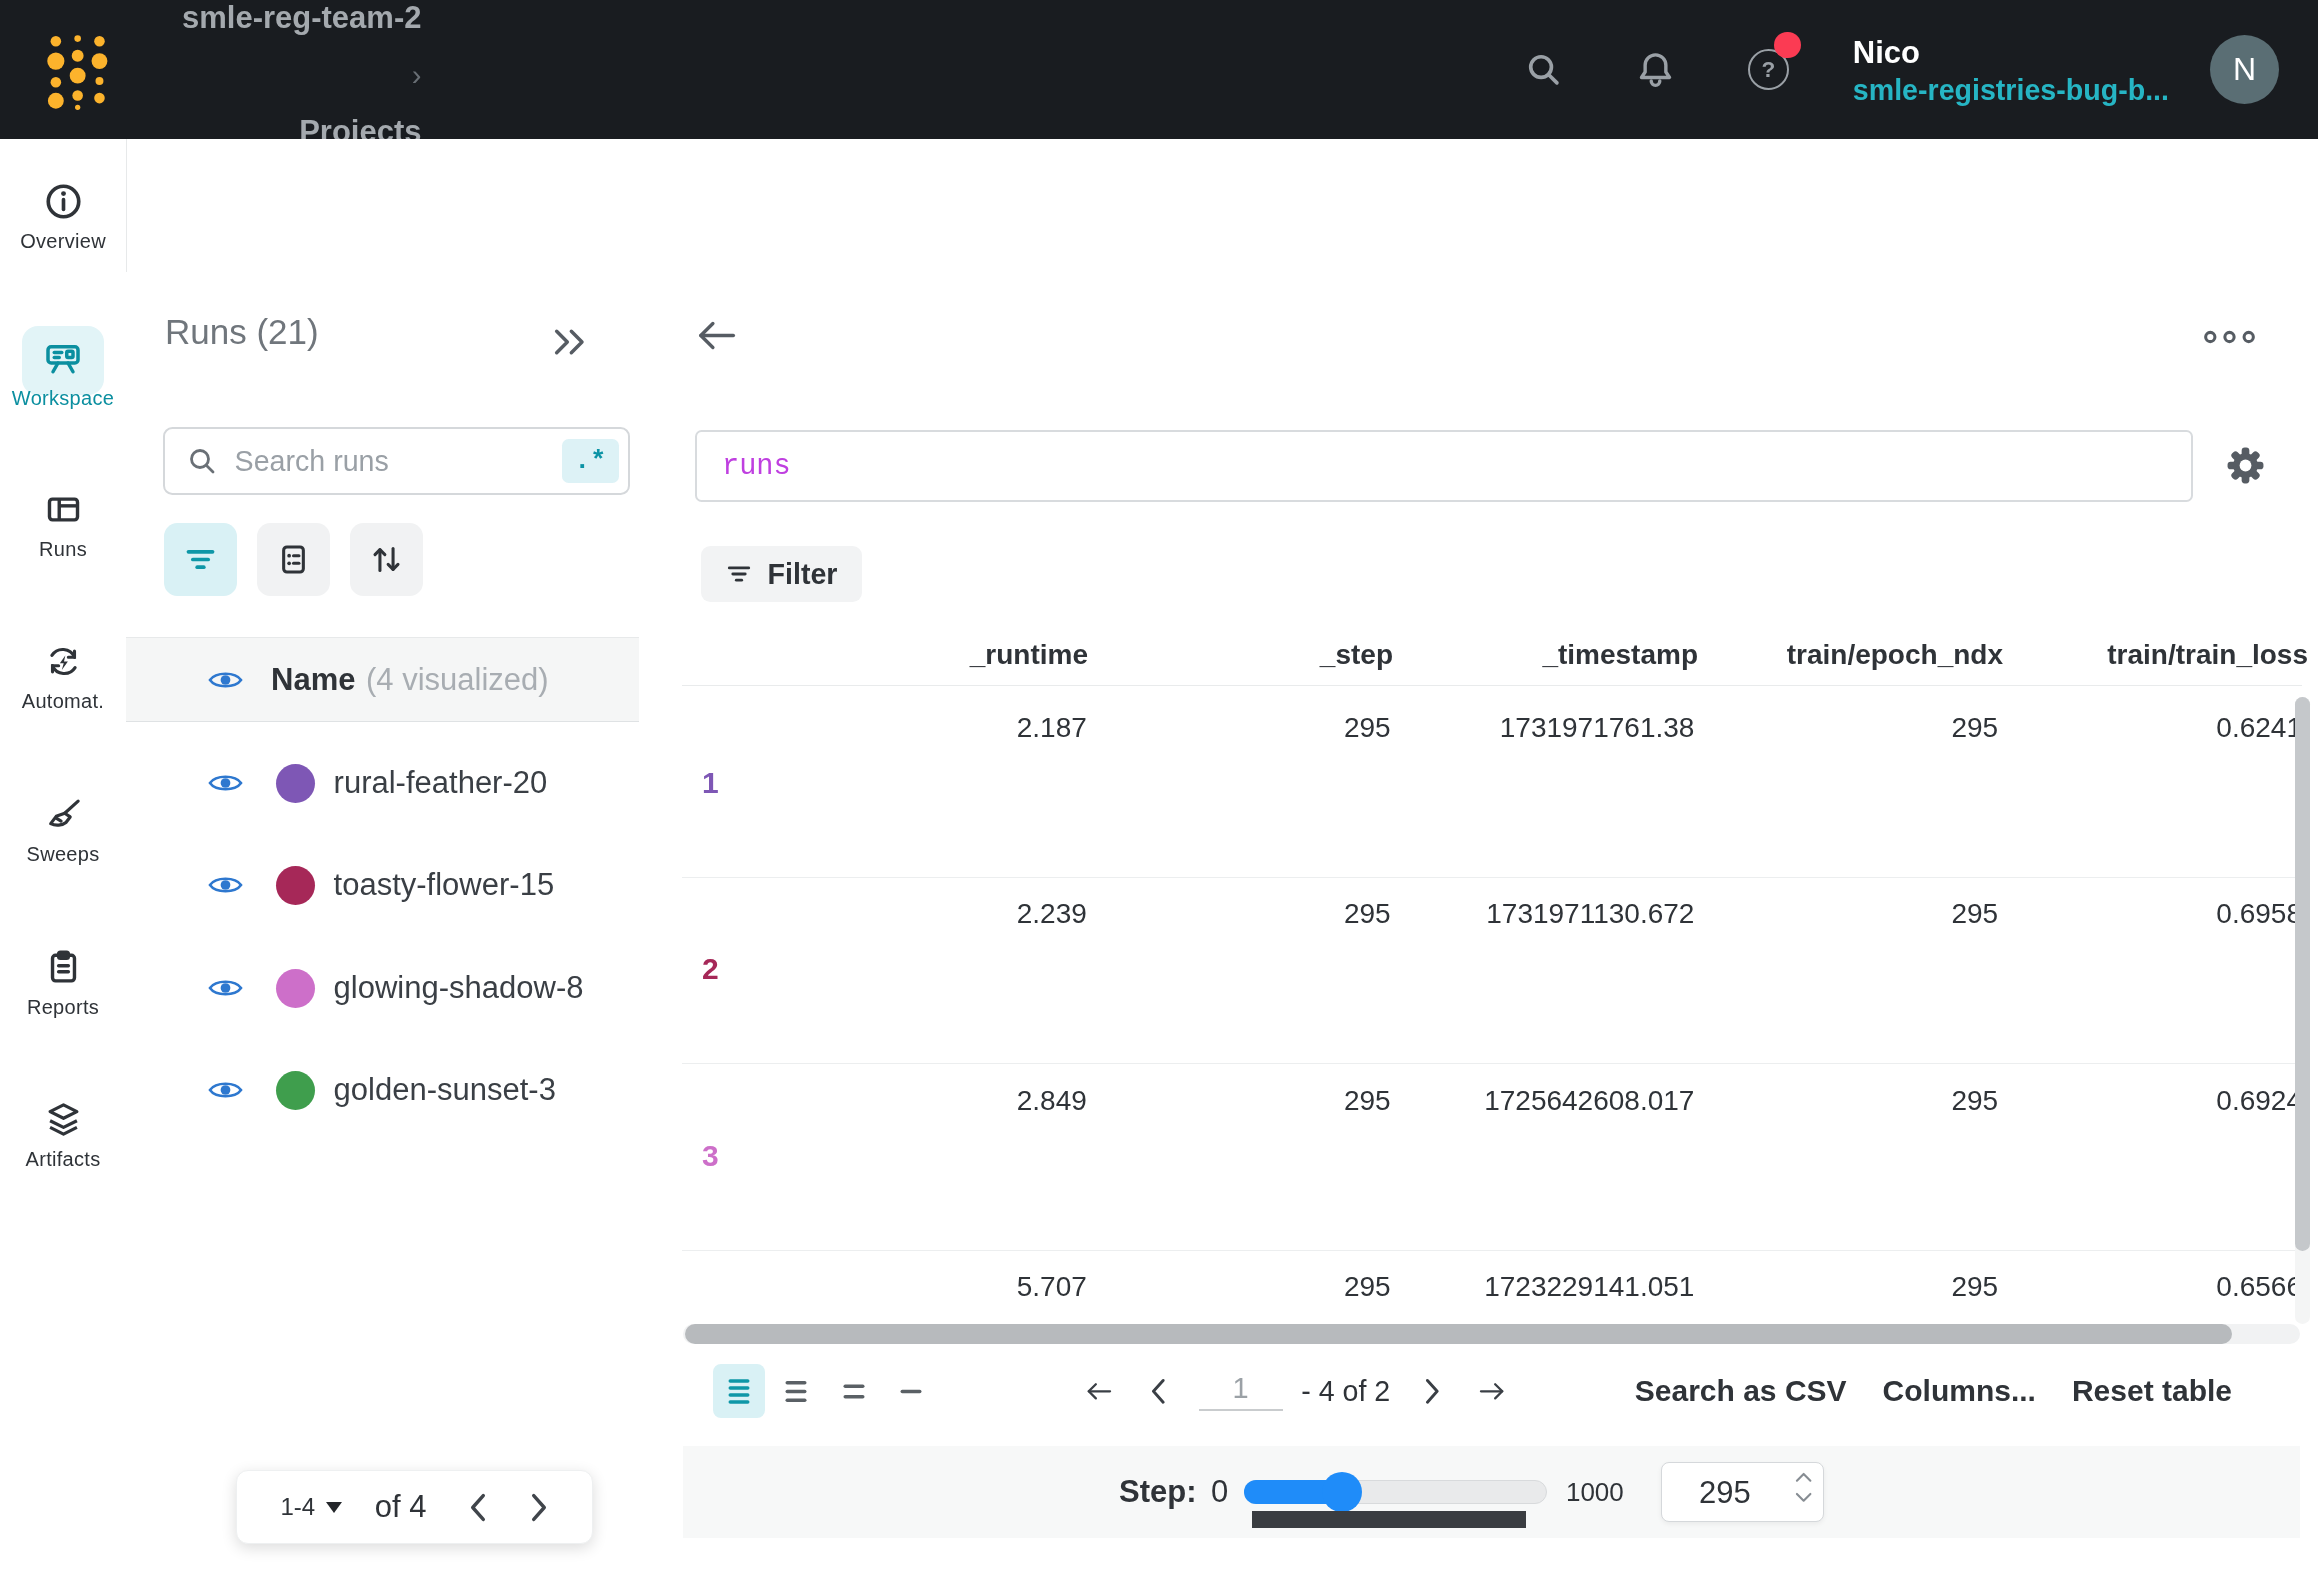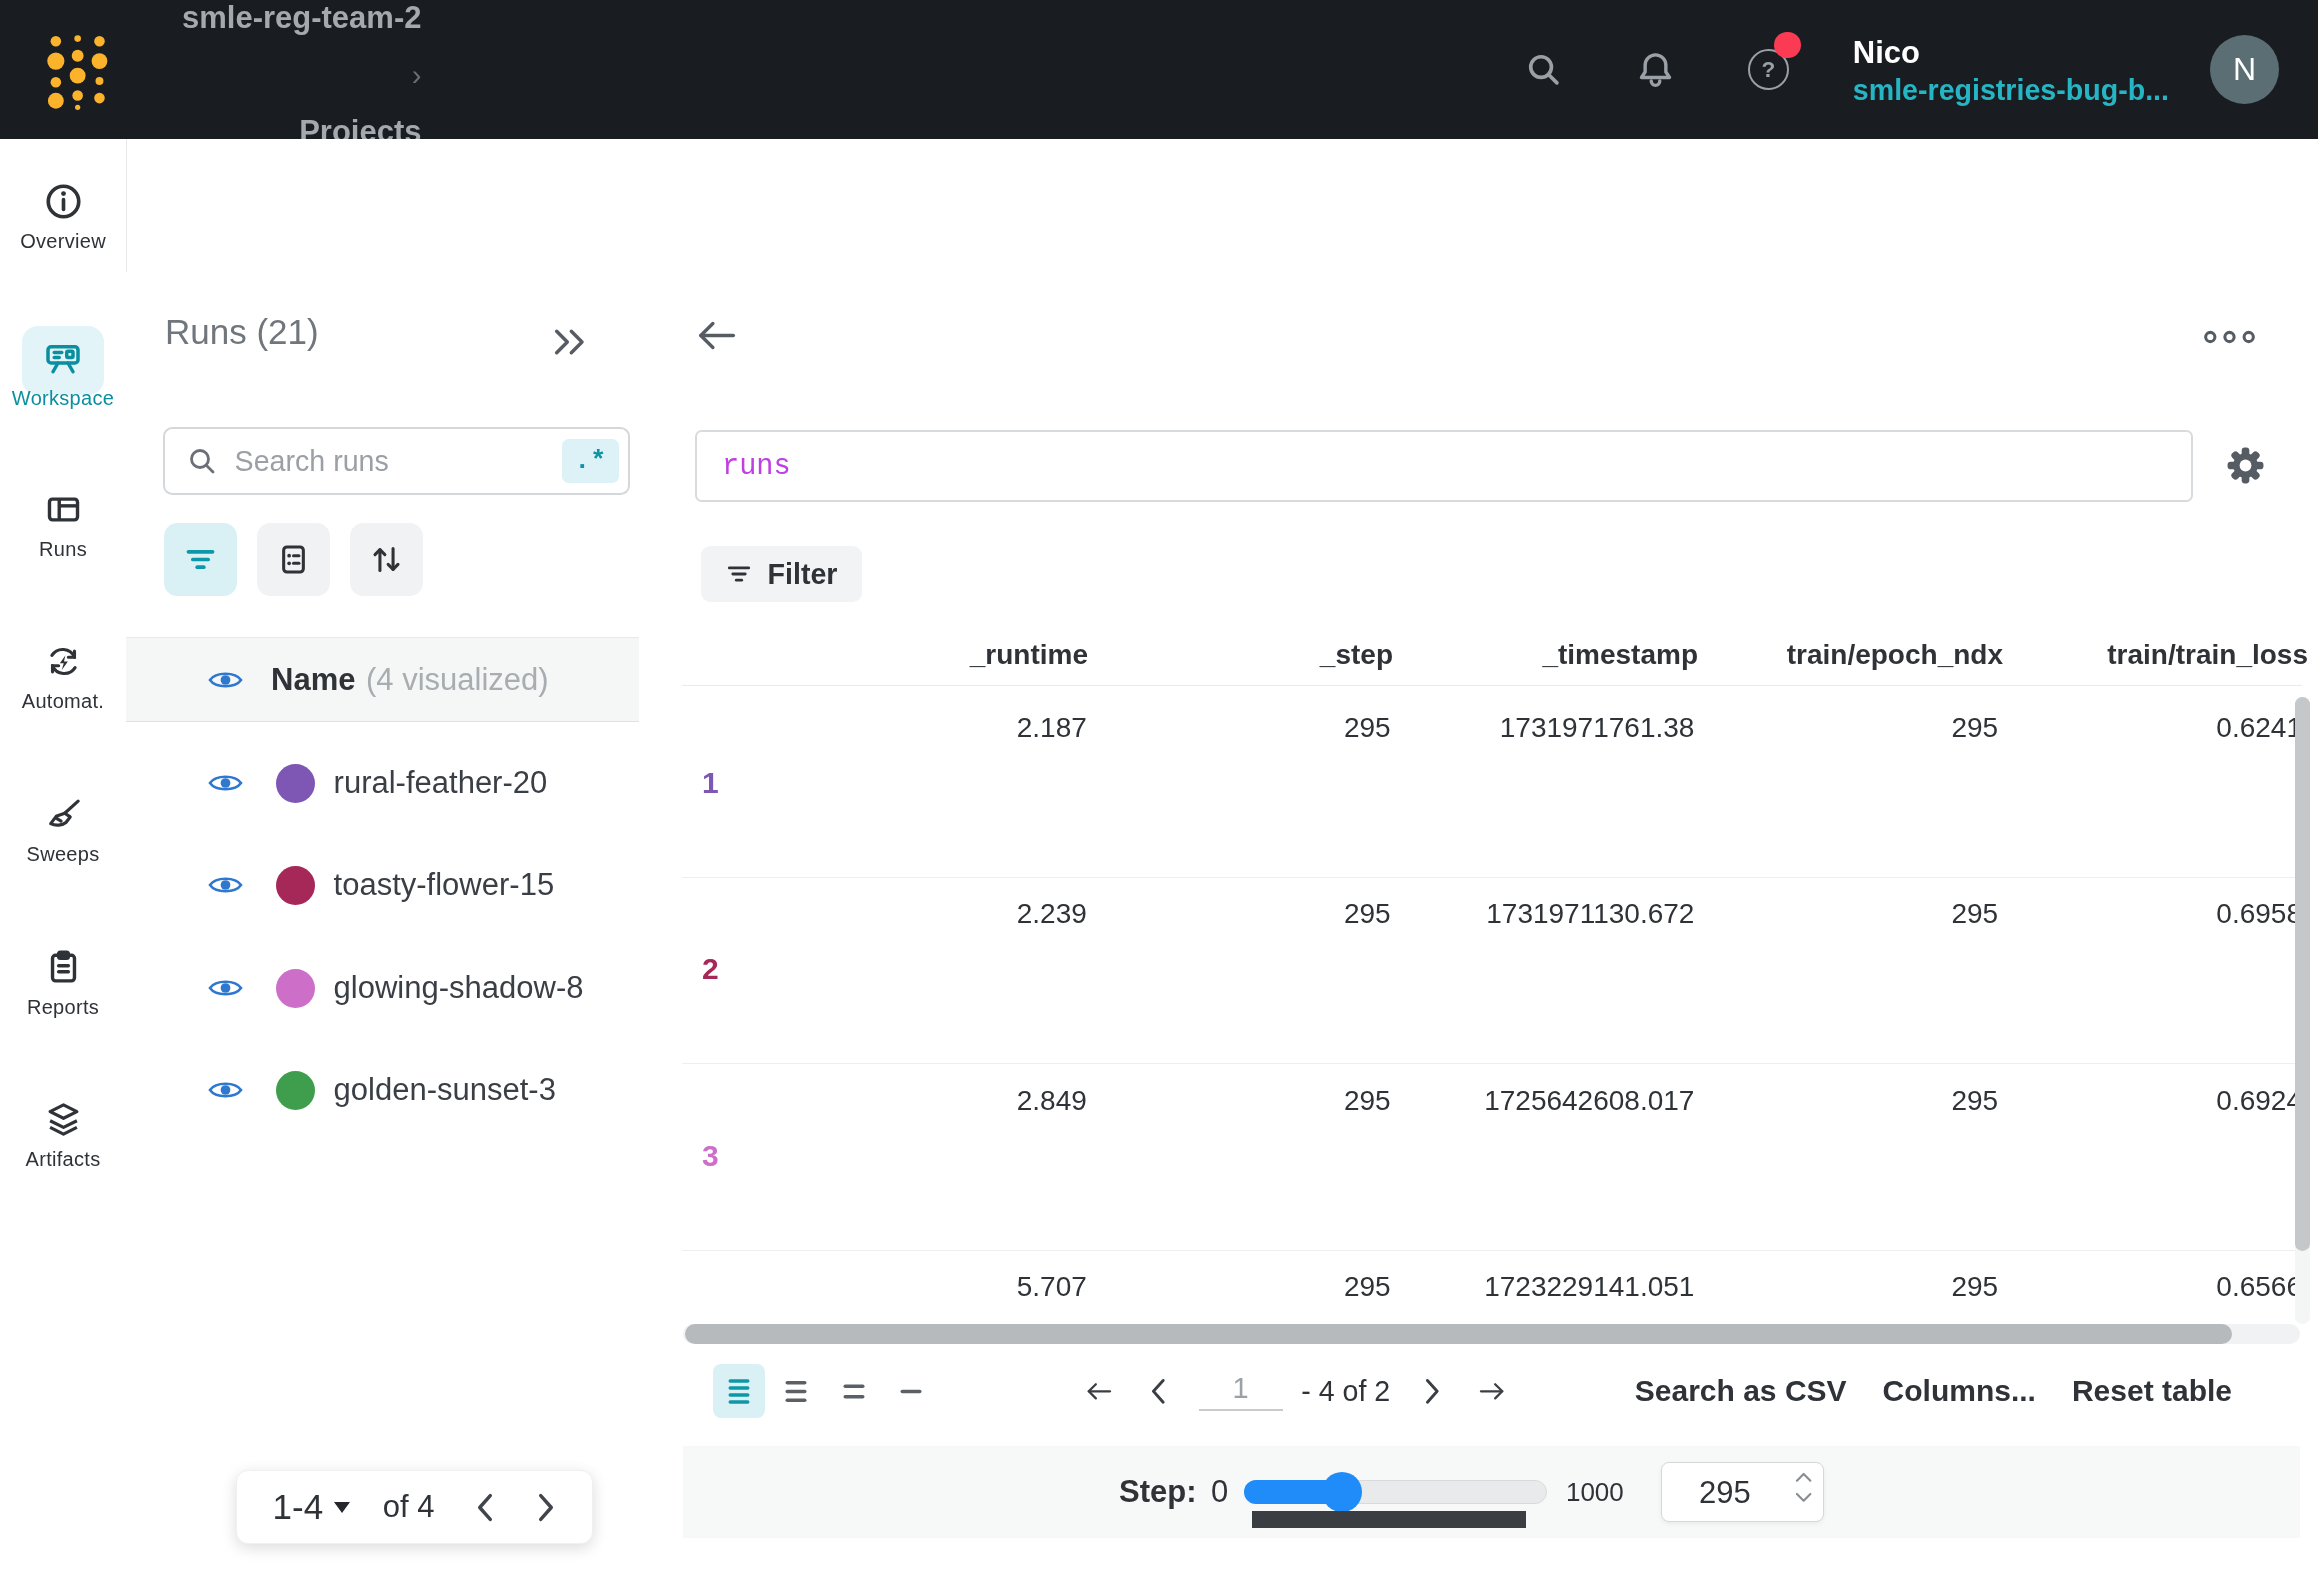--- a/index.html
+++ b/index.html
@@ -76,21 +76,21 @@
   .nh-label{font-size:31px;font-weight:600;color:#2f3338;margin-left:28px;}
   .nh-note{font-size:31px;color:#a8adb2;margin-left:10.6px;}
   .run-row{position:absolute;left:0;width:513px;height:102px;display:flex;align-items:center;cursor:pointer;}
   .run-row .eye{margin-left:82px;}
   .run-dot{width:39px;height:39px;border-radius:50%;margin-left:33px;}
   .run-name{font-size:31px;color:#3a3f45;margin-left:18.6px;white-space:nowrap;}
   .eye{cursor:pointer;line-height:0;}
   .runs-pager{position:absolute;left:110px;top:1198px;width:355px;height:72px;background:#fff;border-radius:12px;
               border:0.7px solid #eef0f1;box-shadow:0 4px 14.6px rgba(0,0,0,.14);display:flex;align-items:center;
               justify-content:center;}
-  .rp-range{font-size:35px;color:#2f3338;cursor:pointer;display:flex;align-items:center;}
+  .rp-range{font-size:24px;color:#2f3338;cursor:pointer;display:flex;align-items:center;}
   .rp-caret{width:0;height:0;border-left:8.6px solid transparent;border-right:8.6px solid transparent;
             border-top:11.3px solid #24272b;margin-left:10.6px;}
   .rp-of{font-size:31px;color:#2f3338;margin-left:33px;}
   .rp-nav{margin-left:41px;cursor:pointer;line-height:0;}
 
   
   .main{position:absolute;left:639px;top:272px;width:1679px;height:1301px;background:#fff;}
   .back-btn{position:absolute;left:57px;top:45px;cursor:pointer;line-height:0;}
   .main-menu{position:absolute;left:1564px;top:57px;cursor:pointer;line-height:0;}
   .query-input{position:absolute;left:56px;top:158px;width:1498px;height:72px;border:2px solid #d8dbde;

